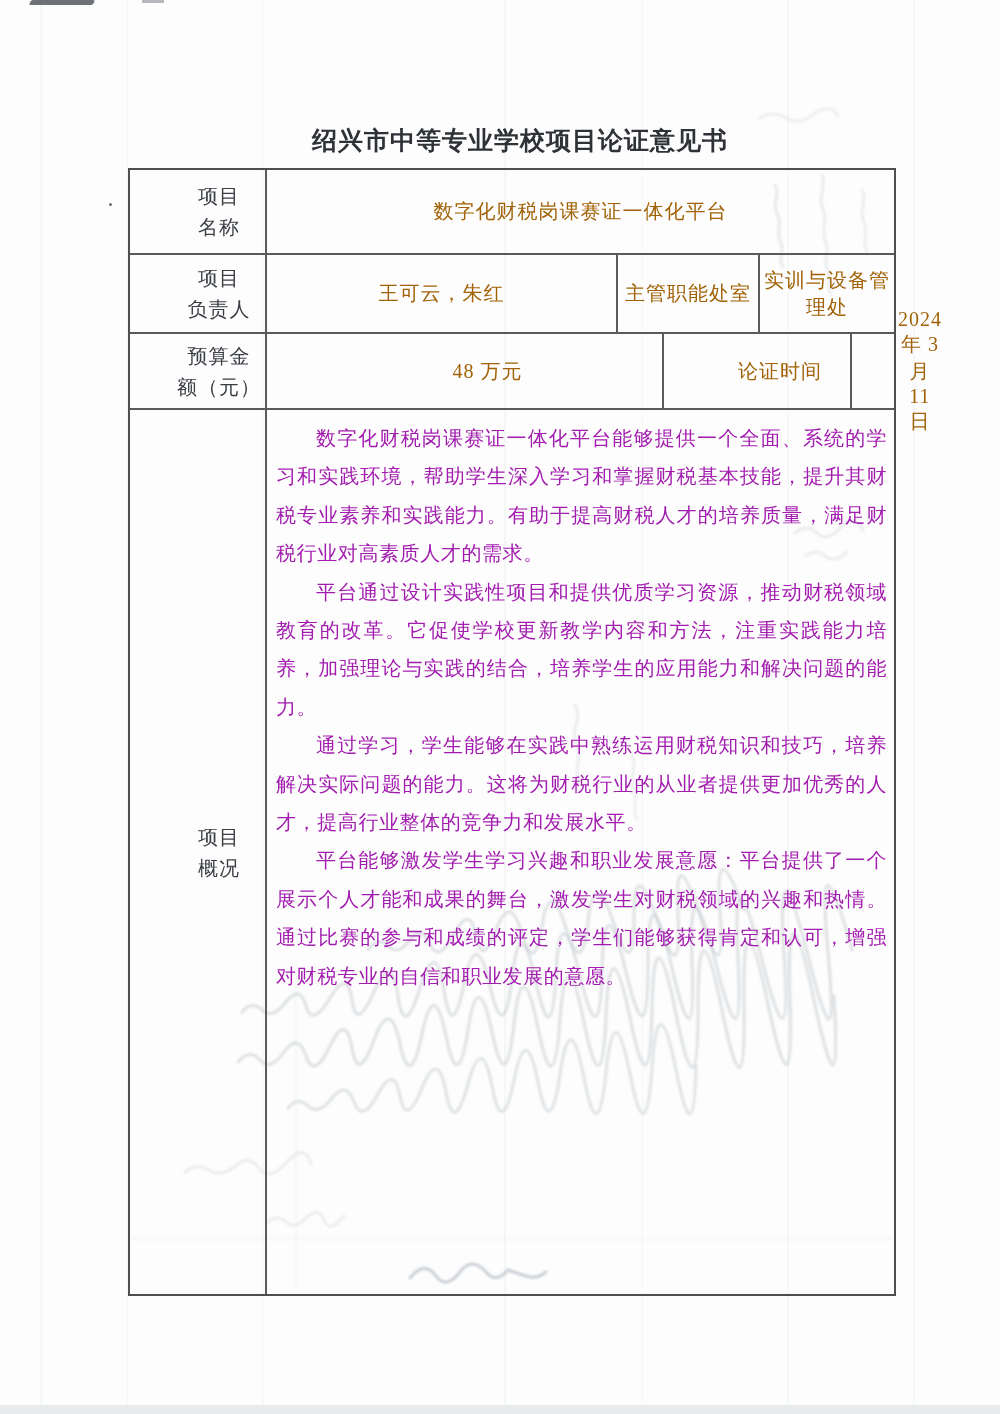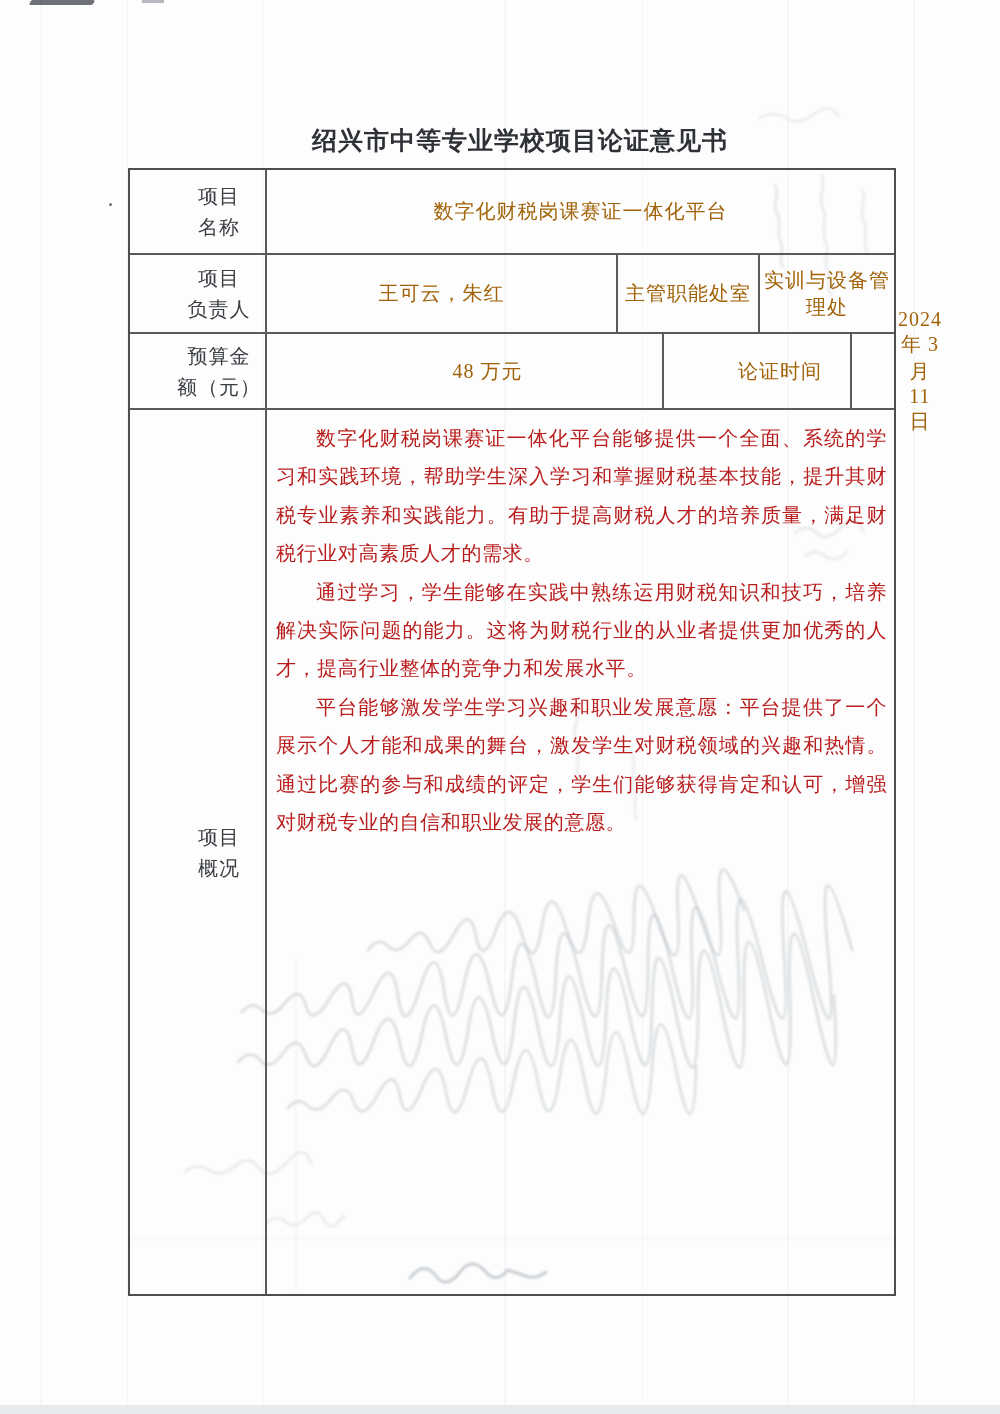--- a/index.html
+++ b/index.html
@@ -34,21 +34,21 @@
   .label-col{width:94px;flex:none;flex-direction:column;gap:9px;margin-left:43px;}
   .label-line{font-size:20px;line-height:22px;letter-spacing:1px;color:#3a3e44;}
   .val{font-size:20px;letter-spacing:1px;color:#a16207;text-align:center;}
   .col-b{width:351px;flex:none;}
   .col-c{width:142px;flex:none;align-items:center;}
   .col-d{flex:1;}
   .wide{flex:1;}
   .overview-cell{flex:1;display:block;padding:9px 7px 0 9px;}
   .overview-cell p{
     margin:0;font-size:20px;line-height:38.4px;letter-spacing:0.6px;
-    text-align:justify;text-indent:2em;color:#b91c1c;
+    text-align:justify;text-indent:2em;color:#a21caf;
   }
   .ghost{position:absolute;left:0;top:0;width:1000px;height:1414px;pointer-events:none;}
   .dot-mark{position:absolute;left:109px;top:203px;width:3px;height:3px;border-radius:50%;background:#6a6d70;}
 </style>
 </head>
 <body>
 
 <div class="streak" style="left:40px;width:2px;background:rgba(120,130,140,0.05);"></div>
 <div class="streak" style="left:127px;width:1px;background:rgba(120,130,140,0.06);"></div>
 <div class="streak" style="left:262px;width:2px;background:rgba(120,130,140,0.04);"></div>
@@ -141,20 +141,21 @@
     </div>
   </div>
 
   <div class="t-row row4">
     <div class="cell label-col">
       <span class="label-line">项目</span>
       <span class="label-line">概况</span>
     </div>
     <div class="overview-cell">
       <p>数字化财税岗课赛证一体化平台能够提供一个全面、系统的学习和实践环境，帮助学生深入学习和掌握财税基本技能，提升其财税专业素养和实践能力。有助于提高财税人才的培养质量，满足财税行业对高素质人才的需求。</p>
+      <p>平台通过设计实践性项目和提供优质学习资源，推动财税领域教育的改革。它促使学校更新教学内容和方法，注重实践能力培养，加强理论与实践的结合，培养学生的应用能力和解决问题的能力。</p>
       <p>通过学习，学生能够在实践中熟练运用财税知识和技巧，培养解决实际问题的能力。这将为财税行业的从业者提供更加优秀的人才，提高行业整体的竞争力和发展水平。</p>
       <p>平台能够激发学生学习兴趣和职业发展意愿：平台提供了一个展示个人才能和成果的舞台，激发学生对财税领域的兴趣和热情。通过比赛的参与和成绩的评定，学生们能够获得肯定和认可，增强对财税专业的自信和职业发展的意愿。</p>
     </div>
   </div>
 
 </div>
 
 <div class="band-bottom"></div>
 
 </body></html>

